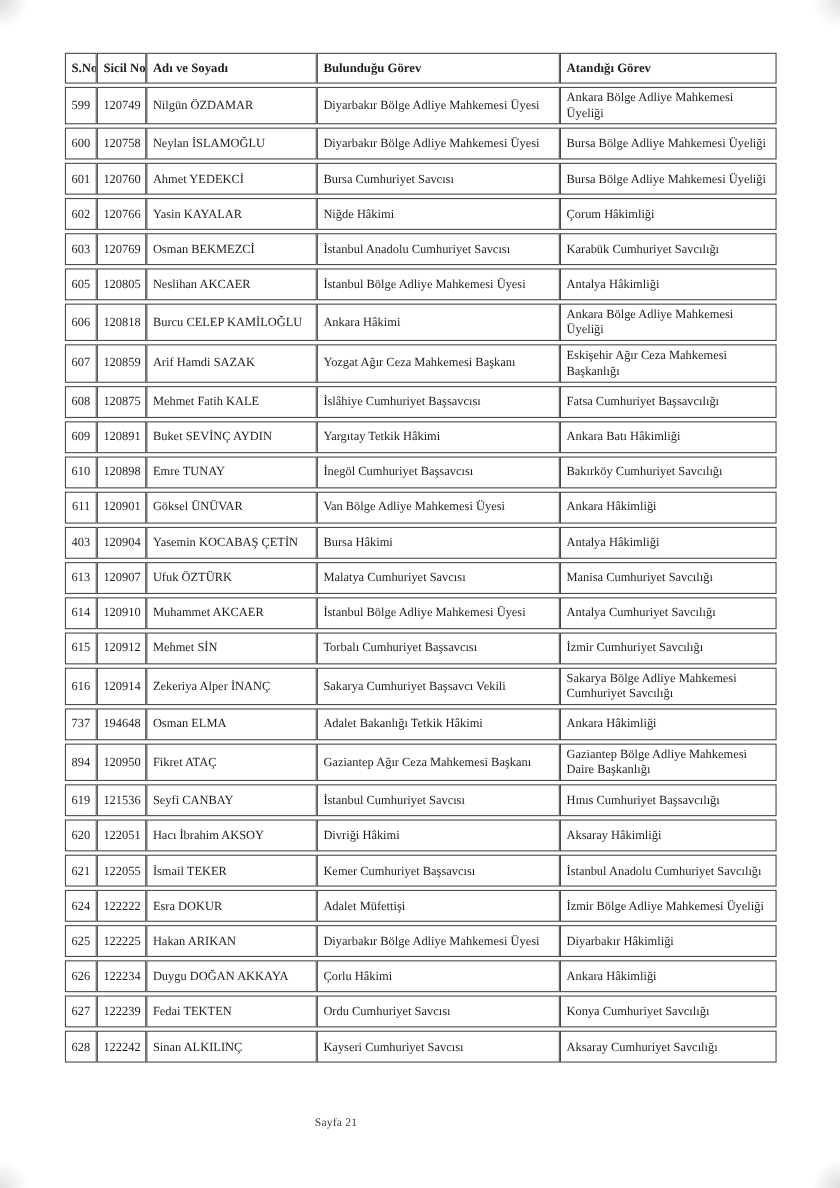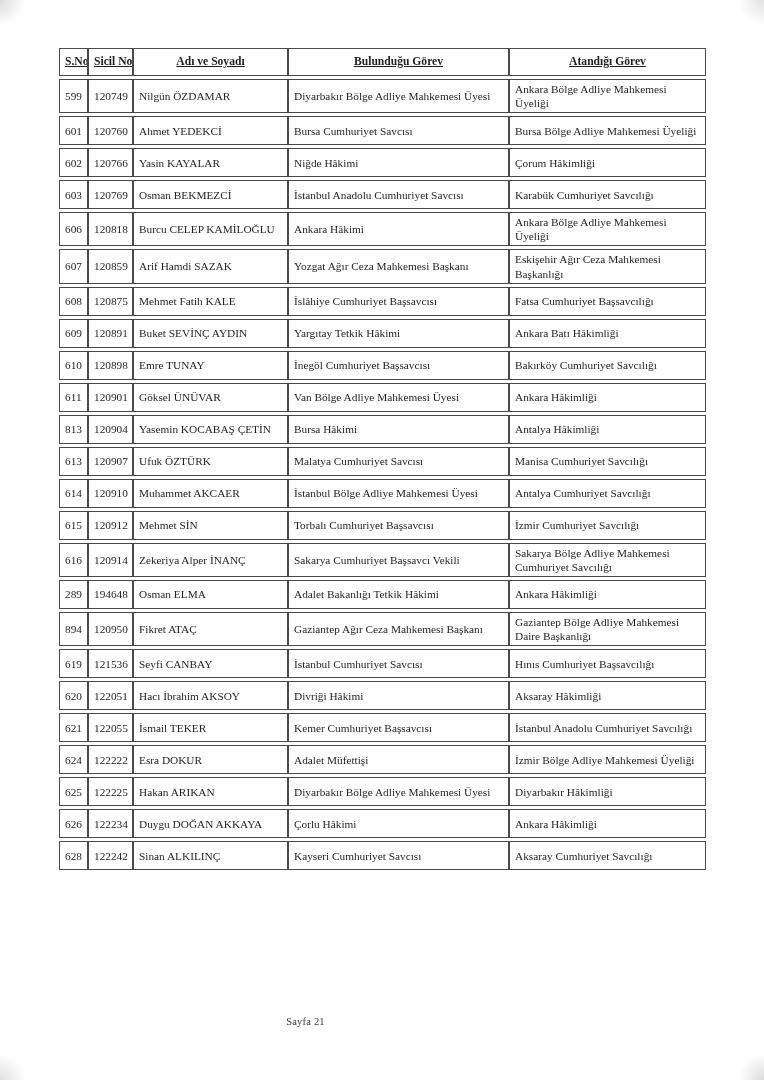--- a/index.html
+++ b/index.html
@@ -42,34 +42,33 @@
     padding: 2px 5px;
     font-size: 11.3px;
     line-height: 1.25;
     vertical-align: middle;
     overflow: hidden;
     background: #ffffff;
   }
   .doc-table th {
     font-size: 11.6px;
     font-weight: bold;
-    text-decoration: underline;
-    text-align: center;
+    text-align: left;
     height: 22px;
     white-space: nowrap;
   }
   .doc-table td {
     height: 23px;
   }
   col.c0 { width: 29px; }
   col.c1 { width: 45px; }
   col.c2 { width: 155px; }
   col.c3 { width: 221px; }
   col.c4 { width: 197px; }
-  td.c0 { text-align: left; padding-right: 5px; }
+  td.c0 { text-align: right; padding-right: 5px; }
   td.c1, td.c2, td.c3, td.c4 { text-align: left; }
 
   .page-footer {
     position: absolute;
     top: 1016px;
     left: 0;
     width: 611px;
     text-align: center;
     font-size: 10.5px;
     color: #3a3a3a;
@@ -103,20 +102,27 @@
   </thead>
   <tbody id="table-body">
       <tr>
         <td class="c0">599</td>
         <td class="c1">120749</td>
         <td class="c2">Nilgün ÖZDAMAR</td>
         <td class="c3">Diyarbakır Bölge Adliye Mahkemesi Üyesi</td>
         <td class="c4">Ankara Bölge Adliye Mahkemesi Üyeliği</td>
       </tr>
       <tr>
+        <td class="c0">600</td>
+        <td class="c1">120758</td>
+        <td class="c2">Neylan İSLAMOĞLU</td>
+        <td class="c3">Diyarbakır Bölge Adliye Mahkemesi Üyesi</td>
+        <td class="c4">Bursa Bölge Adliye Mahkemesi Üyeliği</td>
+      </tr>
+      <tr>
         <td class="c0">601</td>
         <td class="c1">120760</td>
         <td class="c2">Ahmet YEDEKCİ</td>
         <td class="c3">Bursa Cumhuriyet Savcısı</td>
         <td class="c4">Bursa Bölge Adliye Mahkemesi Üyeliği</td>
       </tr>
       <tr>
         <td class="c0">602</td>
         <td class="c1">120766</td>
         <td class="c2">Yasin KAYALAR</td>
@@ -124,20 +130,27 @@
         <td class="c4">Çorum Hâkimliği</td>
       </tr>
       <tr>
         <td class="c0">603</td>
         <td class="c1">120769</td>
         <td class="c2">Osman BEKMEZCİ</td>
         <td class="c3">İstanbul Anadolu Cumhuriyet Savcısı</td>
         <td class="c4">Karabük Cumhuriyet Savcılığı</td>
       </tr>
       <tr>
+        <td class="c0">605</td>
+        <td class="c1">120805</td>
+        <td class="c2">Neslihan AKCAER</td>
+        <td class="c3">İstanbul Bölge Adliye Mahkemesi Üyesi</td>
+        <td class="c4">Antalya Hâkimliği</td>
+      </tr>
+      <tr>
         <td class="c0">606</td>
         <td class="c1">120818</td>
         <td class="c2">Burcu CELEP KAMİLOĞLU</td>
         <td class="c3">Ankara Hâkimi</td>
         <td class="c4">Ankara Bölge Adliye Mahkemesi Üyeliği</td>
       </tr>
       <tr>
         <td class="c0">607</td>
         <td class="c1">120859</td>
         <td class="c2">Arif Hamdi SAZAK</td>
@@ -166,21 +179,21 @@
         <td class="c4">Bakırköy Cumhuriyet Savcılığı</td>
       </tr>
       <tr>
         <td class="c0">611</td>
         <td class="c1">120901</td>
         <td class="c2">Göksel ÜNÜVAR</td>
         <td class="c3">Van Bölge Adliye Mahkemesi Üyesi</td>
         <td class="c4">Ankara Hâkimliği</td>
       </tr>
       <tr>
-        <td class="c0">813</td>
+        <td class="c0">403</td>
         <td class="c1">120904</td>
         <td class="c2">Yasemin KOCABAŞ ÇETİN</td>
         <td class="c3">Bursa Hâkimi</td>
         <td class="c4">Antalya Hâkimliği</td>
       </tr>
       <tr>
         <td class="c0">613</td>
         <td class="c1">120907</td>
         <td class="c2">Ufuk ÖZTÜRK</td>
         <td class="c3">Malatya Cumhuriyet Savcısı</td>
@@ -201,21 +214,21 @@
         <td class="c4">İzmir Cumhuriyet Savcılığı</td>
       </tr>
       <tr>
         <td class="c0">616</td>
         <td class="c1">120914</td>
         <td class="c2">Zekeriya Alper İNANÇ</td>
         <td class="c3">Sakarya Cumhuriyet Başsavcı Vekili</td>
         <td class="c4">Sakarya Bölge Adliye Mahkemesi Cumhuriyet Savcılığı</td>
       </tr>
       <tr>
-        <td class="c0">289</td>
+        <td class="c0">737</td>
         <td class="c1">194648</td>
         <td class="c2">Osman ELMA</td>
         <td class="c3">Adalet Bakanlığı Tetkik Hâkimi</td>
         <td class="c4">Ankara Hâkimliği</td>
       </tr>
       <tr>
         <td class="c0">894</td>
         <td class="c1">120950</td>
         <td class="c2">Fikret ATAÇ</td>
         <td class="c3">Gaziantep Ağır Ceza Mahkemesi Başkanı</td>
@@ -257,20 +270,27 @@
         <td class="c4">Diyarbakır Hâkimliği</td>
       </tr>
       <tr>
         <td class="c0">626</td>
         <td class="c1">122234</td>
         <td class="c2">Duygu DOĞAN AKKAYA</td>
         <td class="c3">Çorlu Hâkimi</td>
         <td class="c4">Ankara Hâkimliği</td>
       </tr>
       <tr>
+        <td class="c0">627</td>
+        <td class="c1">122239</td>
+        <td class="c2">Fedai TEKTEN</td>
+        <td class="c3">Ordu Cumhuriyet Savcısı</td>
+        <td class="c4">Konya Cumhuriyet Savcılığı</td>
+      </tr>
+      <tr>
         <td class="c0">628</td>
         <td class="c1">122242</td>
         <td class="c2">Sinan ALKILINÇ</td>
         <td class="c3">Kayseri Cumhuriyet Savcısı</td>
         <td class="c4">Aksaray Cumhuriyet Savcılığı</td>
       </tr>
     </tbody>
 </table>
 
 <div class="page-footer">Sayfa 21</div>

